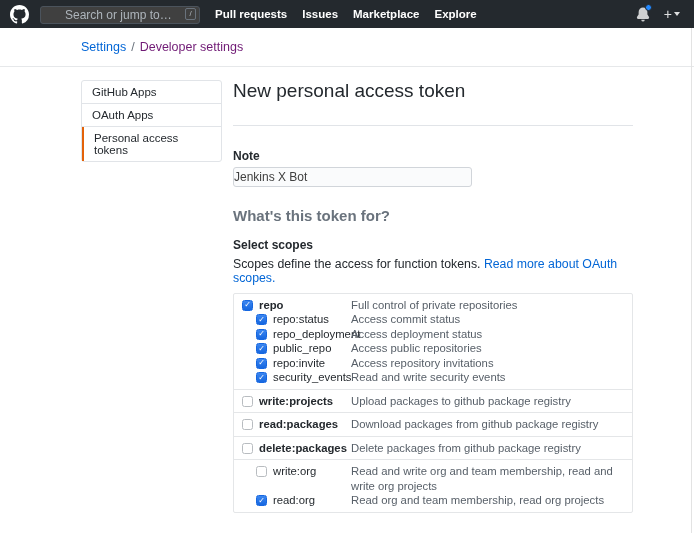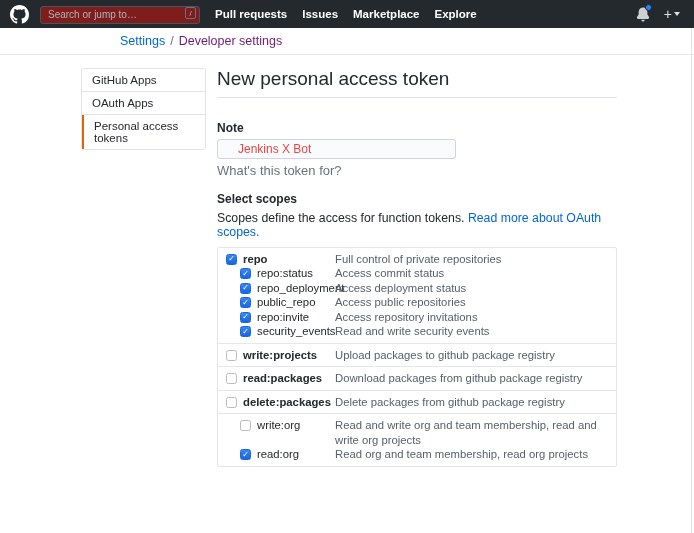--- a/index.html
+++ b/index.html
@@ -4,67 +4,67 @@
 <style>
   * { margin:0; padding:0; box-sizing:border-box; }
   html,body { width:694px; height:533px; overflow:hidden; background:#fff;
     font-family:"Liberation Sans", sans-serif; color:#24292e; }
 
   
   .header { height:28px; background:#24292e; display:flex; align-items:center;
     padding:0 14px 0 10px; }
   .gh-logo { width:19px; height:19px; flex:0 0 auto; }
   .search-box { position:relative; margin-left:11px; width:160px; }
-  .search-input { width:160px; height:18px; background:#7f1d1d; border:1px solid #4b535c;
-    border-radius:3px; color:#d8dde2; font-size:10px; padding:0 18px 0 7px;
+  .search-input { width:160px; height:18px; background:#404040; border:1px solid #4b535c;
+    border-radius:3px; color:#d8dde2; font-size:12px; padding:0 18px 0 24px;
     font-family:"Liberation Sans", sans-serif; outline:none; }
   .search-input::placeholder { color:#adb4bb; }
   .slash-hint { position:absolute; right:4px; top:3px; width:11px; height:12px;
     border:1px solid #6a737d; border-radius:2px; color:#b0b7be; font-size:8px;
     display:flex; align-items:center; justify-content:center; }
   .top-nav { display:flex; gap:15px; margin-left:15px; }
   .top-nav a { color:#fff; font-size:11.5px; font-weight:bold; text-decoration:none; }
   .header-right { margin-left:auto; display:flex; align-items:center; gap:14px; }
   .bell-wrap { position:relative; height:15px; }
   .bell-svg { width:14px; height:15px; fill:rgba(255,255,255,0.78); }
   .notif-dot { position:absolute; top:-3px; right:-2px; width:7px; height:7px;
     border-radius:50%; background:#2188ff; border:1px solid #24292e; }
   .plus-menu { color:rgba(255,255,255,0.85); font-size:14px; display:flex;
     align-items:center; gap:2px; cursor:pointer; }
   .caret { width:0; height:0; border-left:3.5px solid transparent;
     border-right:3.5px solid transparent; border-top:4px solid rgba(255,255,255,0.85); }
 
   
-  .crumb-bar { height:27px; display:flex; align-items:center; padding-left:120px;
+  .crumb-bar { height:39px; display:flex; align-items:center; padding-left:81px;
     font-size:12.5px; border-bottom:1px solid #e6e8ea;text-align:right; }
   .crumb-bar a { color:#0366d6; text-decoration:none; }
   .crumb-sep { color:#6a737d; margin:0 5px; }
   .crumb-current { color:#701a75; }
 
   
   .content { display:flex; padding:13px 0 0 81px; }
-  .sidebar { width:125px; margin-right:11px; border:1px solid #e1e4e8;
+  .sidebar { width:141px; margin-right:11px; border:1px solid #e1e4e8;
     border-radius:3px; align-self:flex-start; }
   .side-item { display:block; padding:5px 10px; font-size:11.5px; color:#24292e;
     border-bottom:1px solid #e1e4e8; text-decoration:none; cursor:pointer; }
   .side-item:last-child { border-bottom:none; }
   .side-item.active { border-left:2px solid #e36209; }
 
   .main { width:400px; }
   .page-title { font-size:19px; font-weight:normal; line-height:1.15;
-    padding-bottom:7px; border-bottom:1px solid #e1e4e8; }
+    padding-bottom:23px; border-bottom:1px solid #e1e4e8; }
   .intro { font-size:12.3px; line-height:1.47; margin-top:8px; }
   .intro a, .scopes-desc a { color:#0366d6; text-decoration:none; }
 
   .field-label { font-size:12px; font-weight:bold; margin-top:23px; }
   .note-input { margin-top:4px; width:239px; height:20px; border:1px solid #d1d5da;
-    border-radius:3px; background:#fafbfc; font-size:12px; padding:0 20px;
-    color:#ef4444; font-family:"Liberation Sans", sans-serif; outline:none; display:block; }
-  .help-link { font-size:13px; color:#6a737d; margin-top:4px; display:inline-block;
-    text-decoration:none; }
+    border-radius:3px; background:#fafbfc; font-size:12px; padding:0 0;
+    color:#404040; font-family:"Liberation Sans", sans-serif; outline:none; display:block; }
+  .help-link { font-size:15px; color:#6a737d; margin-top:20px; display:inline-block;
+    text-decoration:none;font-weight:bold; }
 
   .scopes-label { margin-top:13px; }
   .scopes-desc { font-size:12.3px; margin-top:5px; }
 
   
   .scope-table { margin-top:8px; border:1px solid #e4e6e8; border-radius:2px; }
   .scope-group { padding:4px 8px; border-bottom:1px solid #e4e6e8; }
   .scope-group:last-child { border-bottom:none; }
   .scope-row { display:grid; grid-template-columns:103px 1fr; column-gap:6px;
     line-height:14.5px; font-size:11.3px; align-items:start; }

